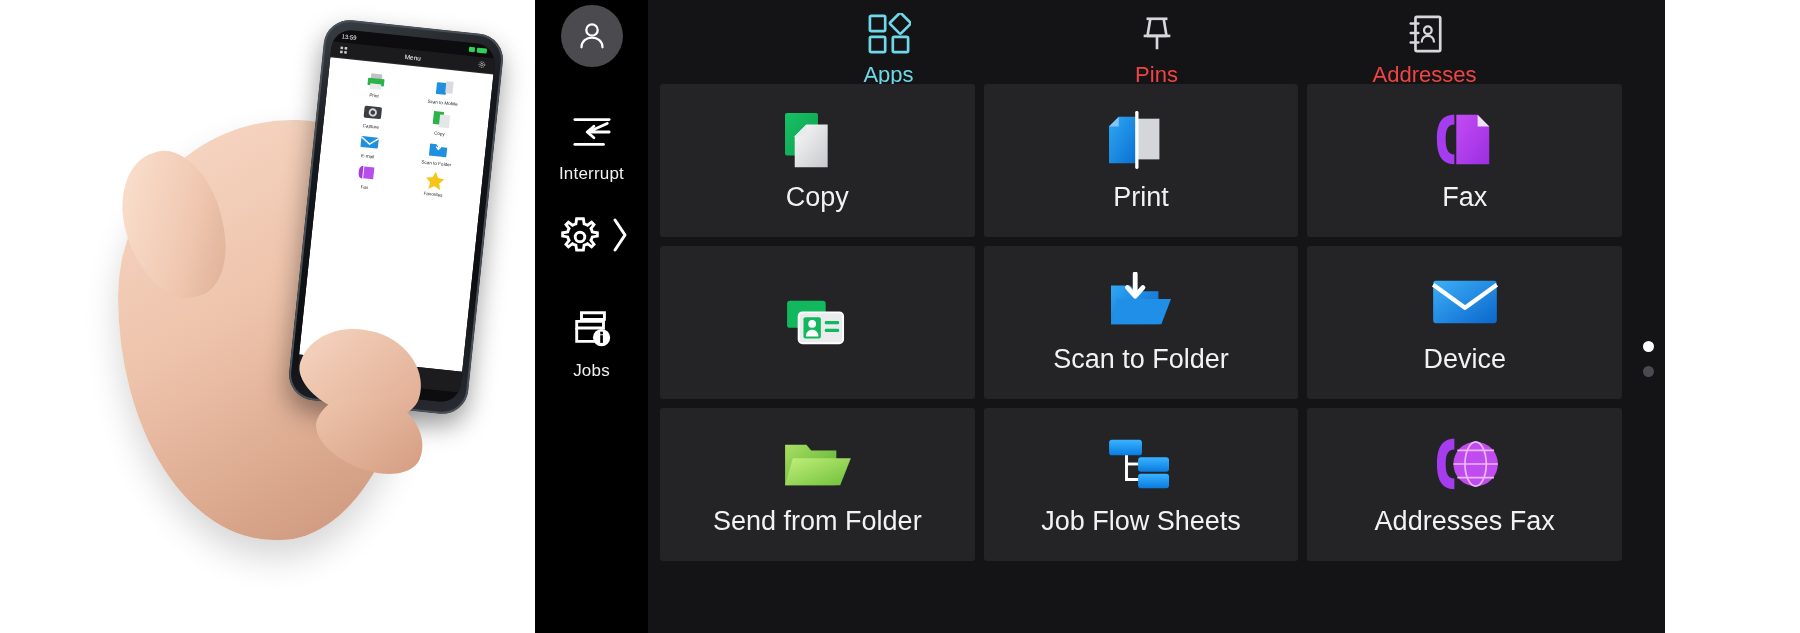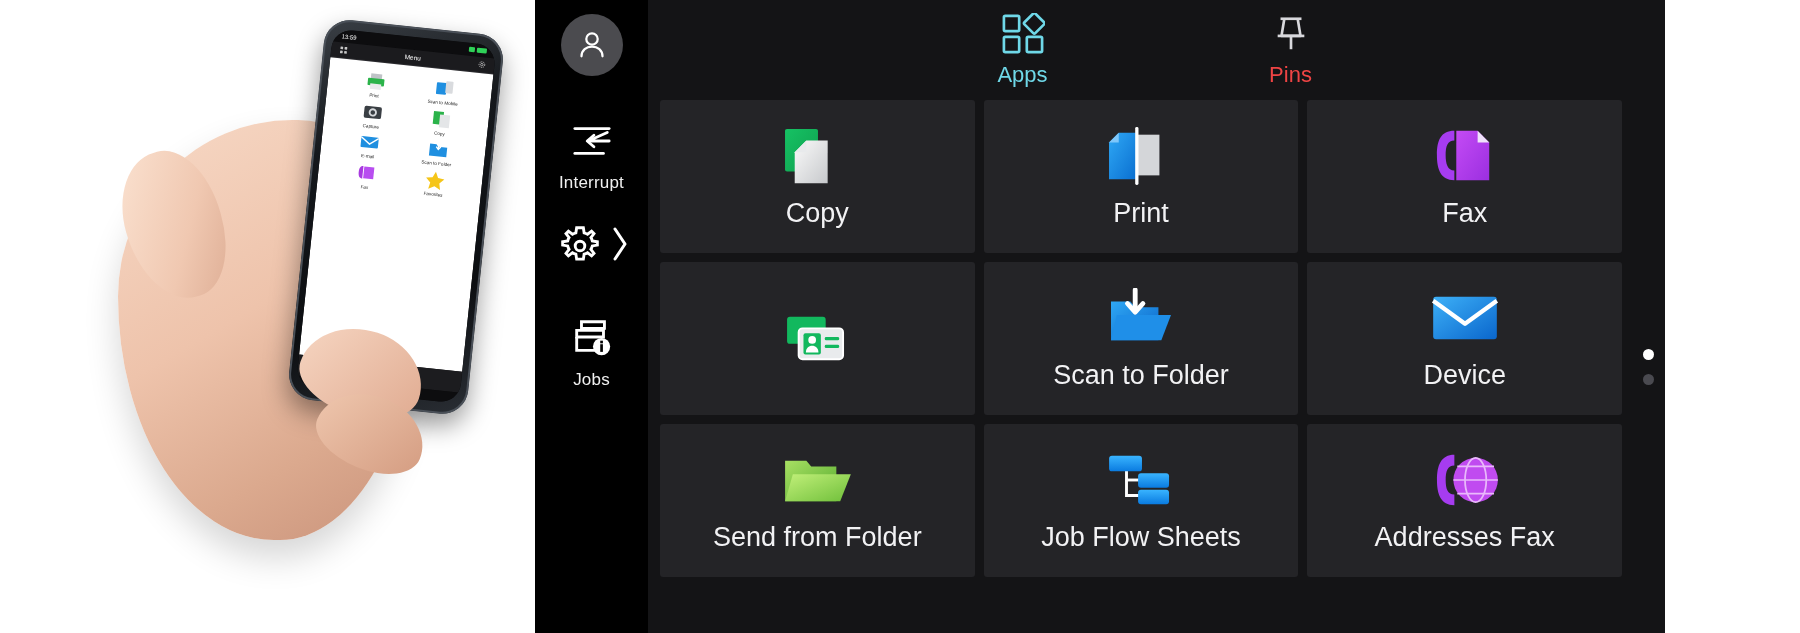--- a/index.html
+++ b/index.html
@@ -86,21 +86,21 @@
     background: #141416; display: flex;
   }
   .panel-right-gap {
     position: absolute; left: 1665px; top: 0; width: 135px; height: 633px; background: #fff;
   }
 
   
   .sidebar {
     width: 113px; height: 633px; background: #000; flex: 0 0 113px;
     display: flex; flex-direction: column; align-items: center;
-    padding-top: 14px;
+    padding-top: 5px;
   }
   .avatar {
     width: 62px; height: 62px; border-radius: 50%;
     background: #4b4b4f; display: flex; align-items: center; justify-content: center;
     margin-bottom: 42px;
   }
   .side-item {
     width: 113px; display: flex; flex-direction: column;
     align-items: center; justify-content: center; gap: 9px;
     color: #fff; margin-bottom: 30px; position: relative;
@@ -111,21 +111,21 @@
   .chev { margin-left: 4px; }
   .pause-sq {
     width: 50px; height: 50px; background: #e0004d; border-radius: 3px;
     display: flex; align-items: center; justify-content: center; gap: 8px;
   }
   .pause-sq i { display:block; width: 9px; height: 27px; background: #fff; border-radius: 1px; }
 
   
   .content { flex: 1; display: flex; flex-direction: column; min-width: 0; position: relative; background:#141416; }
   .tabbar {
-    height: 100px; display: flex; align-items: flex-start; justify-content: center;
+    height: 84px; display: flex; align-items: flex-start; justify-content: center;
     gap: 108px; padding-top: 12px; background: #141416;
   }
   .tab { display: flex; flex-direction: column; align-items: center; gap: 6px; width: 160px; }
   .tab .tab-ico { height: 44px; display: flex; align-items: center; justify-content: center; }
   .tab .tab-label { font-size: 22px; color: #ef4444; }
   .tab.active .tab-label { color: #6fd8e8; }
 
   .grid-wrap { flex: 1; display: flex; position: relative; }
   .apps-grid {
     flex: 1; display: grid;
@@ -343,20 +343,35 @@
                 <path d="M10 6 h22"></path>
                 <path d="M14 6 l-3 18 h20 l-3 -18"></path>
                 <path d="M7 24 h28"></path>
                 <path d="M21 24 v14"></path>
               </g>
             </svg>
           </span>
           <span class="tab-label">Pins</span>
         </div>
 
+        <div class="tab">
+          <span class="tab-ico">
+            <svg width="40" height="42" viewBox="0 0 42 44">
+              <rect x="11" y="4" width="26" height="36" rx="1.5" fill="none" stroke="#d8d8dc" stroke-width="2.8"></rect>
+              <g stroke="#d8d8dc" stroke-width="2.6" stroke-linecap="round">
+                <path d="M6 11 h8"></path>
+                  <path d="M6 21 h8"></path>
+                  <path d="M6 31 h8"></path>
+              </g>
+              <circle cx="24" cy="18" r="4" fill="none" stroke="#d8d8dc" stroke-width="2.4"></circle>
+              <path d="M17.5 31 c0 -4.4 3 -7 6.5 -7 c3.5 0 6.5 2.6 6.5 7" fill="none" stroke="#d8d8dc" stroke-width="2.4"></path>
+            </svg>
+          </span>
+          <span class="tab-label">Addresses</span>
+        </div>
       </div>
 
       <div class="grid-wrap">
         <div class="apps-grid">
 
           <div class="tile">
             <span class="tile-ico">
               <svg width="72" height="62" viewBox="0 0 74 64">
                 <defs>
                     <linearGradient id="gGrn" x1="0" y1="0" x2="1" y2="1">

